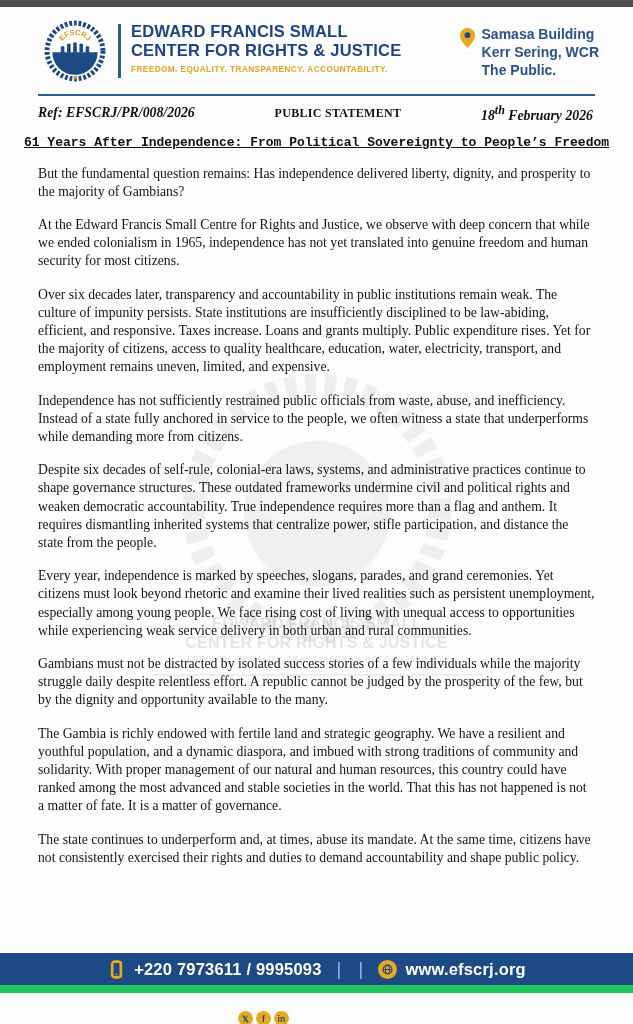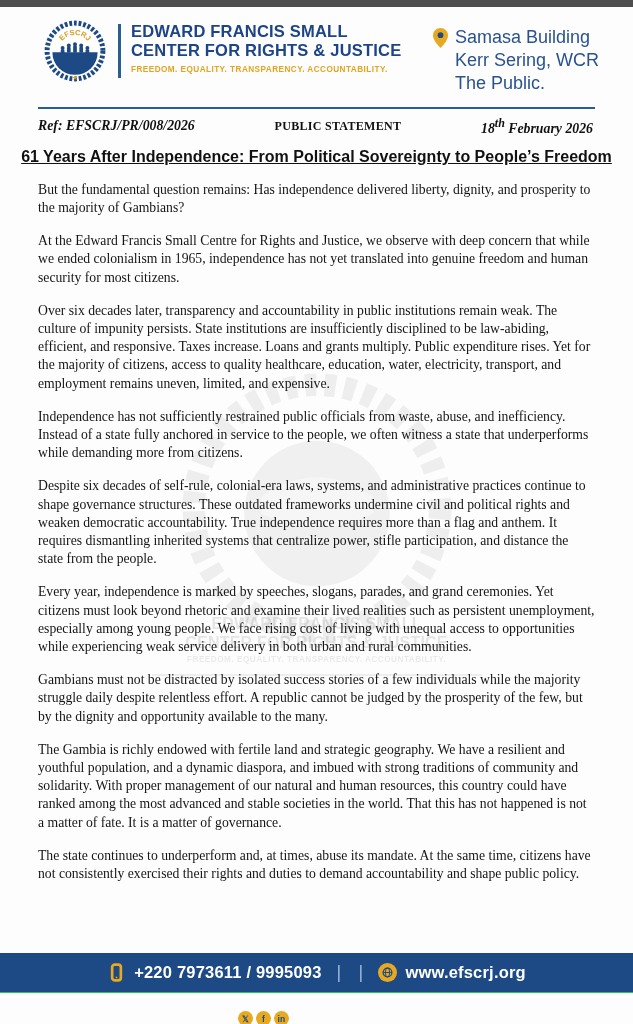--- a/index.html
+++ b/index.html
@@ -27,40 +27,40 @@
     letter-spacing:0.2px; white-space:nowrap;
   }
   .tagline {
     margin-top:4px; font-size:8.2px; font-weight:700; color:#e3a41f;
     letter-spacing:0.45px; white-space:nowrap;
   }
   .address {
     margin-left:auto; display:flex; gap:7px; padding-top:6px;
   }
   .pin-icon { width:15px; height:20px; margin-top:2px; }
-  .address-lines { font-size:18px; font-weight:400; color:#2a528f; line-height:1.28; }
+  .address-lines { font-size:14px; font-weight:700; color:#2a528f; line-height:1.28; }
 
   .header-rule { margin:12px 38px 0 38px; border-top:2.5px solid #2b5d93; position:relative; z-index:2; }
 
   
   .meta-row {
     position:relative; z-index:2;
     display:flex; align-items:center; justify-content:space-between;
     padding:7px 40px 0 38px;
     font-family:"Liberation Serif", serif; font-size:13.8px; color:#111;
   }
   .ref { font-style:italic; font-weight:600; }
   .doc-type { font-weight:700; font-size:12px; letter-spacing:0.3px; }
   .doc-date { font-style:italic; font-weight:600; }
   .doc-date sup { font-size:12px; }
 
   .doc-title {
     position:relative; z-index:2;
     margin-top:11px; text-align:center;
-    font-family:Liberation Sans, sans-serif; font-weight:700; font-size:16px; color:#111;
+    font-family:Liberation Mono, monospace; font-weight:700; font-size:13px; color:#111;
     text-decoration:underline;
   }
 
   
   .body-text {
     position:relative; z-index:2;
     padding:15px 38px 0 38px;
     font-family:"Liberation Serif", serif; font-size:13.7px; line-height:18.2px; color:#141414;
   }
   .body-text p { margin-bottom:15px; }
@@ -74,21 +74,21 @@
   }
   .wm-wreath { opacity:0.12; }
   .wm-textblock { opacity:0.14; text-align:center; margin-top:-34px; }
   .wm-org { font-weight:800; color:#555; font-size:16px; line-height:1.2; letter-spacing:0.2px; }
   .wm-tag { margin-top:3px; font-size:8.2px; font-weight:700; color:#777; letter-spacing:0.5px; }
   .wm-rule { margin:10px auto 0 auto; width:330px; border-top:2px solid #999; }
 
   
   .footer-bar {
     position:absolute; left:0; right:0; top:953px; height:40px; z-index:3;
-    background:#1d4a85; border-bottom:1px solid #22c55e;
+    background:#1d4a85; border-bottom:8px solid #22c55e;
     display:flex; align-items:center; justify-content:center; gap:13px;
     color:#fff; font-weight:700; font-size:16.5px; letter-spacing:0.2px;
   }
   .contact-group { display:flex; align-items:center; gap:8px; }
   .bar-sep { color:#9db7dc; font-weight:400; font-size:18px; margin:0 2px; }
   .round-icon {
     width:19px; height:19px; border-radius:50%; background:#e8a921;
     display:flex; align-items:center; justify-content:center; flex:0 0 19px;
   }
   .phone-icon-svg { width:19px; height:19px; }

